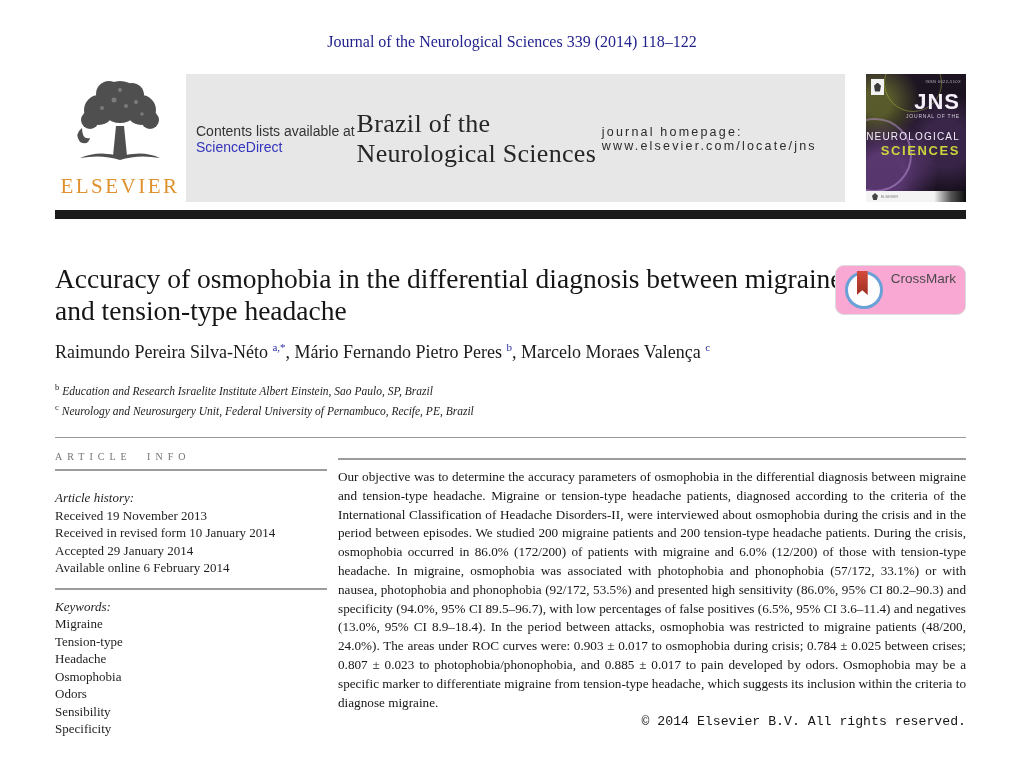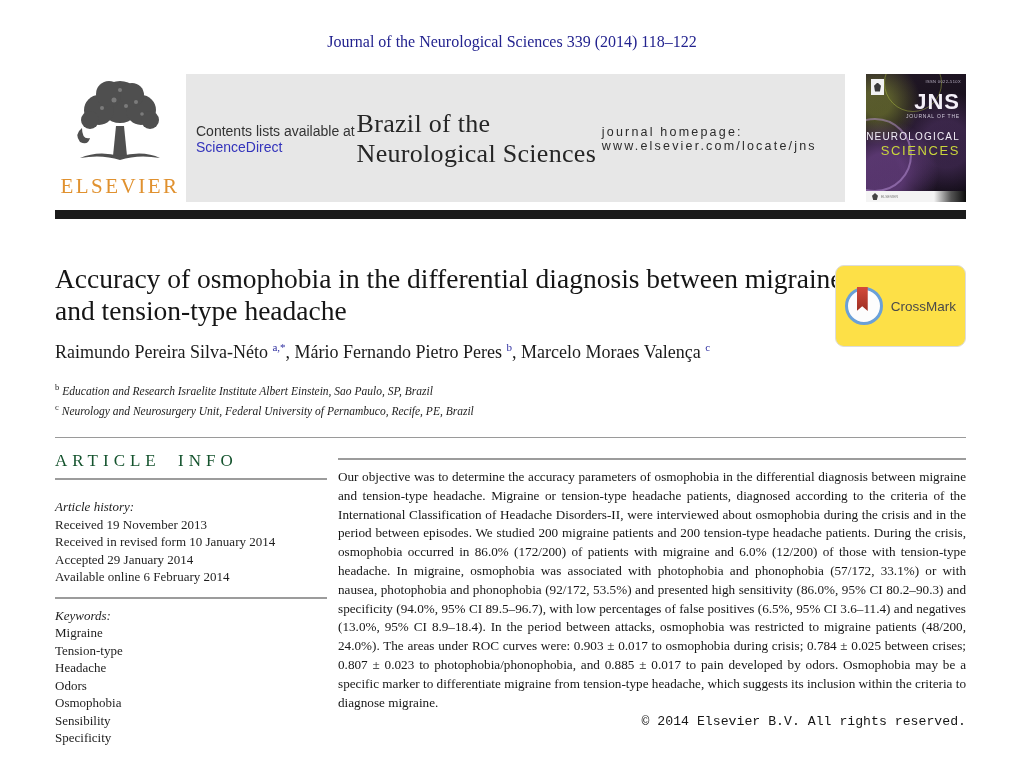--- a/index.html
+++ b/index.html
@@ -27,51 +27,51 @@
     linear-gradient(160deg,#221827 0%,#140d18 60%,#0e0a12 100%);}
   .cover .ring1{position:absolute;left:-28px;top:44px;width:70px;height:70px;border:2px solid rgba(200,160,230,0.45);border-radius:50%;}
   .cover .ring2{position:absolute;left:18px;top:-20px;width:56px;height:56px;border:1.5px solid rgba(190,210,70,0.4);border-radius:50%;}
   .cover-minibrand{position:absolute;left:5px;top:5px;width:13px;height:16px;background:#f2f2f2;display:flex;align-items:center;justify-content:center;}
   .cover-minibrand .dot{width:7px;height:9px;background:#3a3a3a;clip-path:polygon(50% 0,100% 35%,85% 100%,15% 100%,0 35%);}
   .cover-issn{position:absolute;right:5px;top:5px;font-family:"Liberation Sans",sans-serif;font-size:4px;color:#bcb4c6;letter-spacing:0.4px;}
   .cover-text{position:absolute;right:6px;top:18px;text-align:right;font-family:"Liberation Sans",sans-serif;}
   .cover-jns{font-size:22px;font-weight:bold;color:#f4eff8;letter-spacing:1px;line-height:20px;}
   .cover-jot{font-size:5px;color:#cfc8d8;letter-spacing:0.8px;margin-top:1px;}
   .cover-neuro{font-size:10px;color:#f1edf6;letter-spacing:1.2px;margin-top:12px;}
-  .cover-sci{font-size:13px;font-weight:normal;color:#c9d53c;letter-spacing:1.6px;margin-top:1px;}
+  .cover-sci{font-size:13px;font-weight:bold;color:#c9d53c;letter-spacing:1.6px;margin-top:1px;}
   .cover-bottom{position:absolute;left:0;bottom:0;width:100%;height:11px;background:linear-gradient(90deg,#f4f4f4 0 68%,#555 85%,#0c0c0c 100%);display:flex;align-items:center;}
   .cover-bottom .mini-tree{width:6px;height:7px;background:#444;margin-left:6px;clip-path:polygon(50% 0,100% 40%,80% 100%,20% 100%,0 40%);}
   .cover-bottom .mini-text{font-family:"Liberation Sans",sans-serif;font-size:3.5px;color:#777;margin-left:3px;}
 
   
   .black-bar{margin:8px 58px 0 55px;height:9px;background:#1b1b1b;}
 
   
   .title-row{margin:44px 58px 0 55px;position:relative;}
   .article-title{font-size:27.5px;line-height:1.17;color:#151515;max-width:828px;}
-  .crossmark{position:absolute;right:0;top:2px;display:flex;align-items:center;gap:8px;border:1px solid #dcdcdc;border-radius:9px;padding:21px 9px;background:#fde047;cursor:pointer;}
+  .crossmark{position:absolute;right:0;top:2px;display:flex;gap:8px;border:1px solid #dcdcdc;border-radius:9px;padding:5px 9px;background:#f9a8d4;cursor:pointer;}
   .cm-circle{width:32px;height:32px;border:3px solid #6aa0d8;border-radius:50%;position:relative;background:#fdfdfd;}
   .cm-bookmark{position:absolute;left:9px;top:-3px;width:11px;height:24px;background:linear-gradient(180deg,#d44a3a,#9e2f23);clip-path:polygon(0 0,100% 0,100% 100%,50% 80%,0 100%);}
   .cm-label{font-family:"Liberation Sans",sans-serif;font-size:13.5px;color:#4a4a4a;}
 
   
   .authors{margin:14px 58px 0 55px;font-size:18px;color:#1a1a1a;}
   .authors sup{color:#2e2ea0;font-size:11px;}
 
   
   .affils{margin:16px 58px 0 55px;font-style:italic;font-size:11.5px;color:#222;line-height:16px;}
   .affils sup{font-style:normal;font-size:8.5px;margin-right:3px;}
 
   .rule-full{margin:18px 58px 0 55px;border-top:1px solid #9a9a9a;}
 
   
   .cols{margin:13px 58px 0 55px;display:flex;}
   .col-left{width:272px;flex:none;margin-right:11px;}
   .col-right{flex:1;}
-  .sec-heading{font-size:17px;letter-spacing:5px;word-spacing:8px;color:#14532d;}
+  .sec-heading{font-size:10px;letter-spacing:5px;word-spacing:8px;color:#737373;}
   .sec-rule{border-top:2px solid #9c9c9c;margin-top:7px;}
   .info-block{margin-top:18px;font-size:13px;line-height:17.5px;color:#1d1d1d;}
   .info-label{font-style:italic;}
   .mid-rule{border-top:2px solid #9c9c9c;margin-top:11px;margin-bottom:8px;}
   .abstract-text{margin-top:8px;font-size:13.2px;line-height:18.8px;text-align:justify;color:#161616;}
   .copyright{font-size:13.2px;line-height:19px;text-align:right;color:#161616;font-family:Liberation Mono, monospace;}
 </style>
 </head>
 <body>
 
@@ -169,22 +169,22 @@
           <div>Available online 6 February 2014</div>
         </div>
     </div>
     <div class="mid-rule"></div>
     <div class="info-block" style="margin-top:0;">
       <div class="info-label">Keywords:</div>
       <div id="keyword-lines">
           <div>Migraine</div>
           <div>Tension-type</div>
           <div>Headache</div>
+          <div>Osmophobia</div>
           <div>Odors</div>
-          <div>Osmophobia</div>
           <div>Sensibility</div>
           <div>Specificity</div>
         </div>
     </div>
   </div>
 
   <div class="col-right">
     <div class="sec-rule"></div>
     <div class="abstract-text">Our objective was to determine the accuracy parameters of osmophobia in the differential diagnosis between migraine and tension-type headache. Migraine or tension-type headache patients, diagnosed according to the criteria of the International Classification of Headache Disorders-II, were interviewed about osmophobia during the crisis and in the period between episodes. We studied 200 migraine patients and 200 tension-type headache patients. During the crisis, osmophobia occurred in 86.0% (172/200) of patients with migraine and 6.0% (12/200) of those with tension-type headache. In migraine, osmophobia was associated with photophobia and phonophobia (57/172, 33.1%) or with nausea, photophobia and phonophobia (92/172, 53.5%) and presented high sensitivity (86.0%, 95% CI 80.2–90.3) and specificity (94.0%, 95% CI 89.5–96.7), with low percentages of false positives (6.5%, 95% CI 3.6–11.4) and negatives (13.0%, 95% CI 8.9–18.4). In the period between attacks, osmophobia was restricted to migraine patients (48/200, 24.0%). The areas under ROC curves were: 0.903 ± 0.017 to osmophobia during crisis; 0.784 ± 0.025 between crises; 0.807 ± 0.023 to photophobia/phonophobia, and 0.885 ± 0.017 to pain developed by odors. Osmophobia may be a specific marker to differentiate migraine from tension-type headache, which suggests its inclusion within the criteria to diagnose migraine.</div>
     <div class="copyright">© 2014 Elsevier B.V. All rights reserved.</div>

